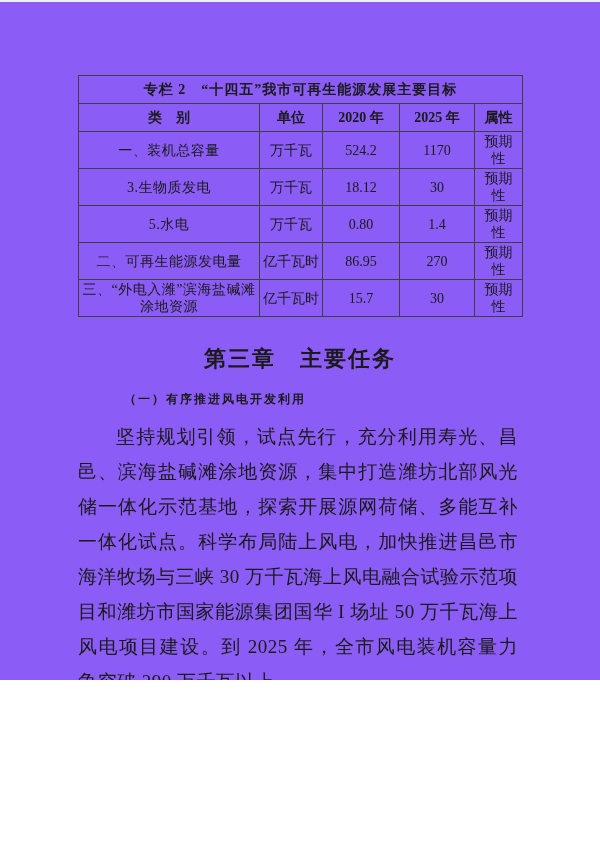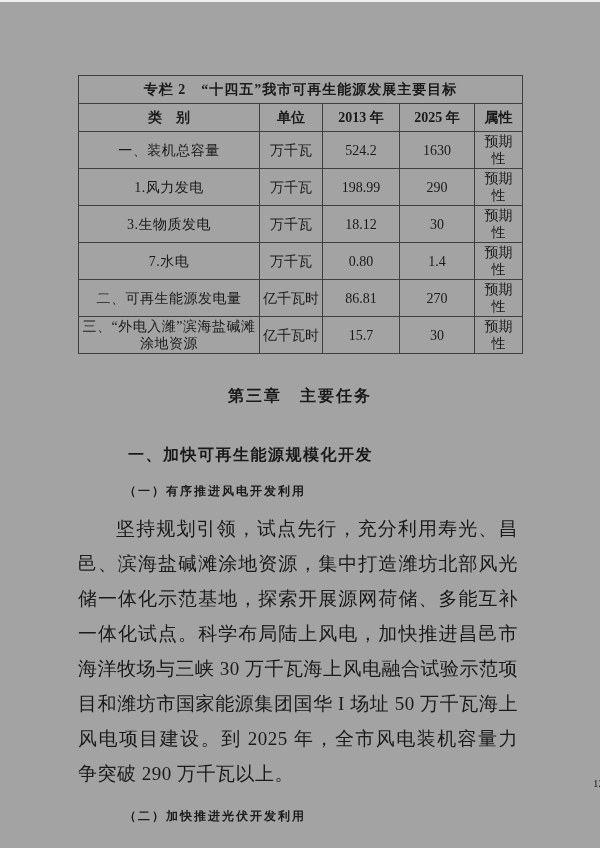--- a/index.html
+++ b/index.html
@@ -4,23 +4,23 @@
 <style>
   html, body { margin:0; padding:0; }
   body {
     width:600px; height:848px;
     background:#ffffff;
     font-family:"Liberation Serif","DejaVu Serif",serif;
     color:#1a1a1a;
   }
   .page {
     position:relative;
-    width:600px; height:848px;
+    width:600px; height:680px;
     overflow:hidden;
-    background:#a3a3a3;
+    background:#8b5cf6;
     border-top:2px solid #f0f0f0;
     box-sizing:border-box;
   }
   .content {
     position:absolute;
     left:78px; top:0;
     width:444px;
   }
   
   table.box-table {
@@ -51,21 +51,21 @@
     padding-left:5px;
     letter-spacing:0.5px;
     margin-left:36px;
   }
   
   .chapter-title {
     margin:27px 0 0 0;
     text-align:center;
     font-family:Liberation Sans, sans-serif;
     font-weight:bold;
-    font-size:16px;
+    font-size:22px;
     letter-spacing:2px;
     line-height:30px;
   }
   .section-heading {
     margin:33px 0 0 0;
     padding-left:50px;
     font-family:"Liberation Sans","DejaVu Sans",sans-serif;
     font-weight:bold;
     font-size:16px;
     letter-spacing:1.5px;
@@ -110,72 +110,64 @@
           <col style="width:75px">
           <col style="width:48px">
       </colgroup>
       <tbody>
         <tr>
           <td class="title-cell" colspan="5">专栏 2　“十四五”我市可再生能源发展主要目标</td>
         </tr>
         <tr class="header-row">
           <td>类　别</td>
           <td>单位</td>
-          <td>2013 年</td>
+          <td>2020 年</td>
           <td>2025 年</td>
           <td>属性</td>
         </tr>
         <tr>
           <td class="cat">一、装机总容量</td>
           <td>万千瓦</td>
           <td>524.2</td>
-          <td>1630</td>
-          <td>预期性</td>
-        </tr>
-        <tr>
-          <td class="cat">1.风力发电</td>
-          <td>万千瓦</td>
-          <td>198.99</td>
-          <td>290</td>
+          <td>1170</td>
           <td>预期性</td>
         </tr>
         <tr>
           <td class="cat">3.生物质发电</td>
           <td>万千瓦</td>
           <td>18.12</td>
           <td>30</td>
           <td>预期性</td>
         </tr>
         <tr>
-          <td class="cat">7.水电</td>
+          <td class="cat">5.水电</td>
           <td>万千瓦</td>
           <td>0.80</td>
           <td>1.4</td>
           <td>预期性</td>
         </tr>
         <tr>
           <td class="cat">二、可再生能源发电量</td>
           <td>亿千瓦时</td>
-          <td>86.81</td>
+          <td>86.95</td>
           <td>270</td>
           <td>预期性</td>
         </tr>
         <tr>
           <td class="cat">三、“外电入潍”滨海盐碱滩涂地资源</td>
           <td>亿千瓦时</td>
           <td>15.7</td>
           <td>30</td>
           <td>预期性</td>
         </tr>
       </tbody>
     </table>
 
     <div class="chapter-title">第三章　主要任务</div>
 
-    <div class="section-heading">一、加快可再生能源规模化开发</div>
 
     <div class="sub-heading">（一）有序推进风电开发利用</div>
     <p class="para">坚持规划引领，试点先行，充分利用寿光、昌邑、滨海盐碱滩涂地资源，集中打造潍坊北部风光储一体化示范基地，探索开展源网荷储、多能互补一体化试点。科学布局陆上风电，加快推进昌邑市海洋牧场与三峡 30 万千瓦海上风电融合试验示范项目和潍坊市国家能源集团国华 I 场址 50 万千瓦海上风电项目建设。到 2025 年，全市风电装机容量力争突破 290 万千瓦以上。</p>
 
     <div class="sub-heading">（二）加快推进光伏开发利用</div>
 
   </div>
 
   <div class="page-number">12</div>
 </div>

